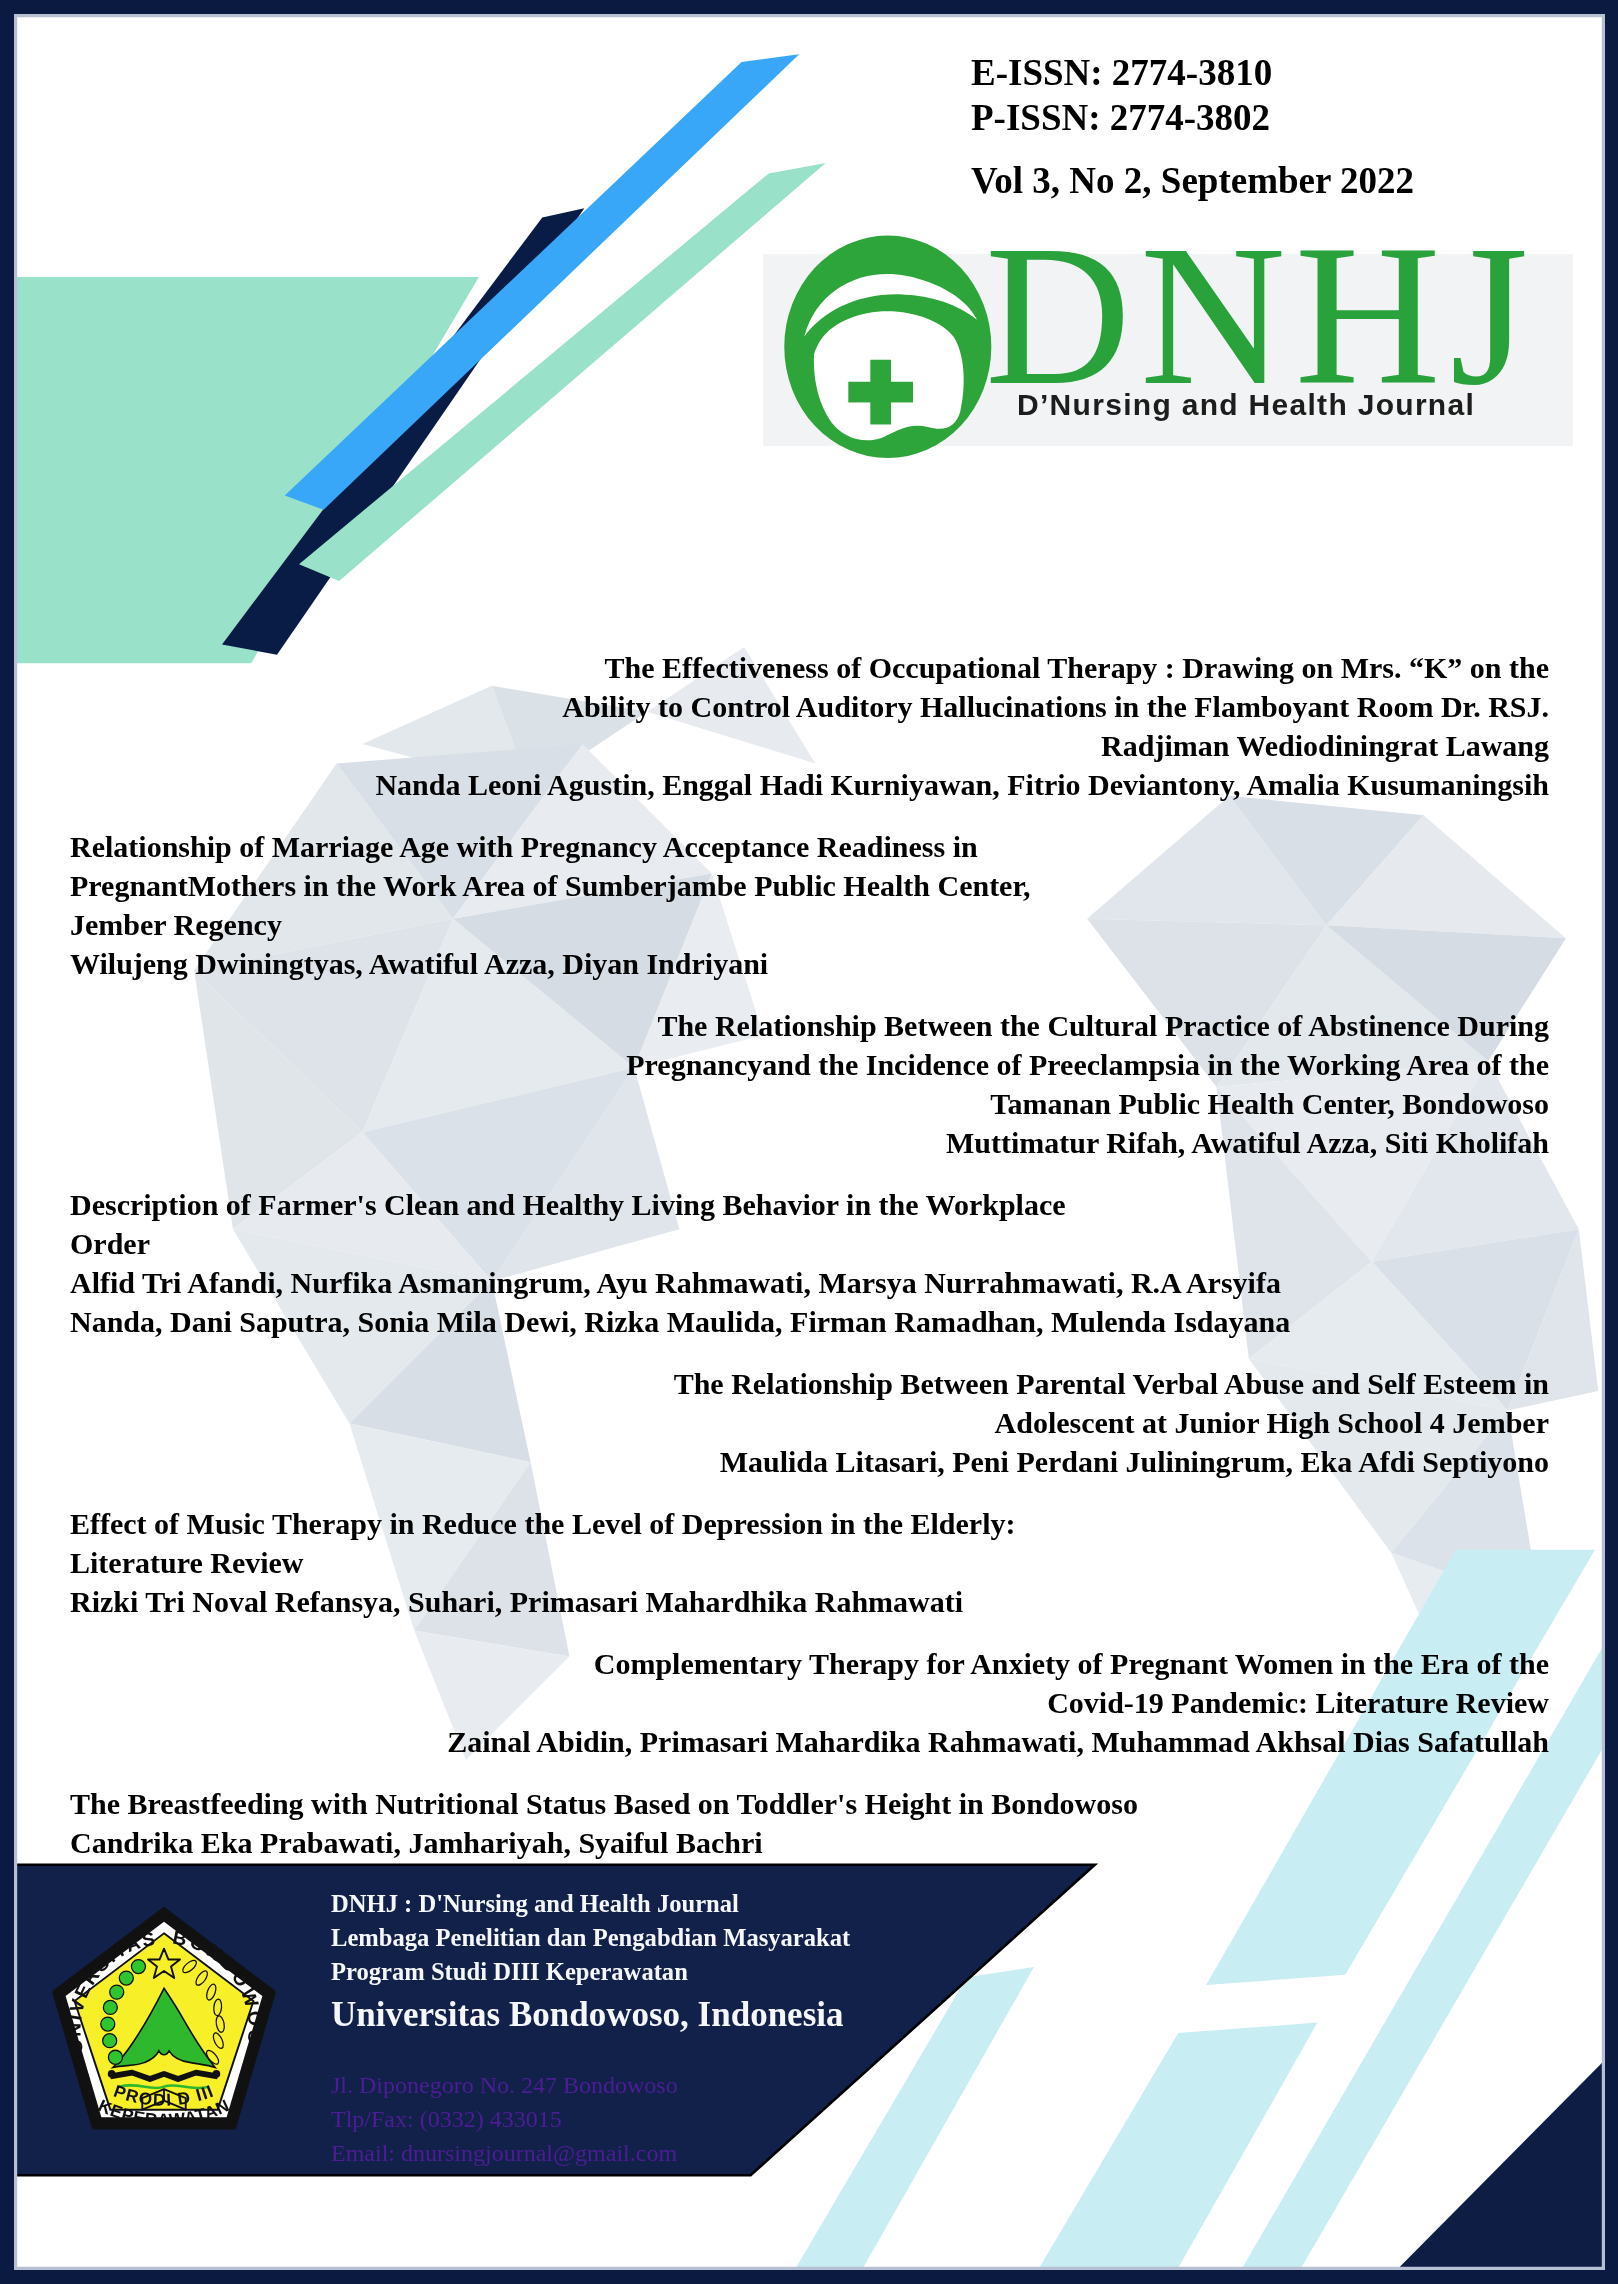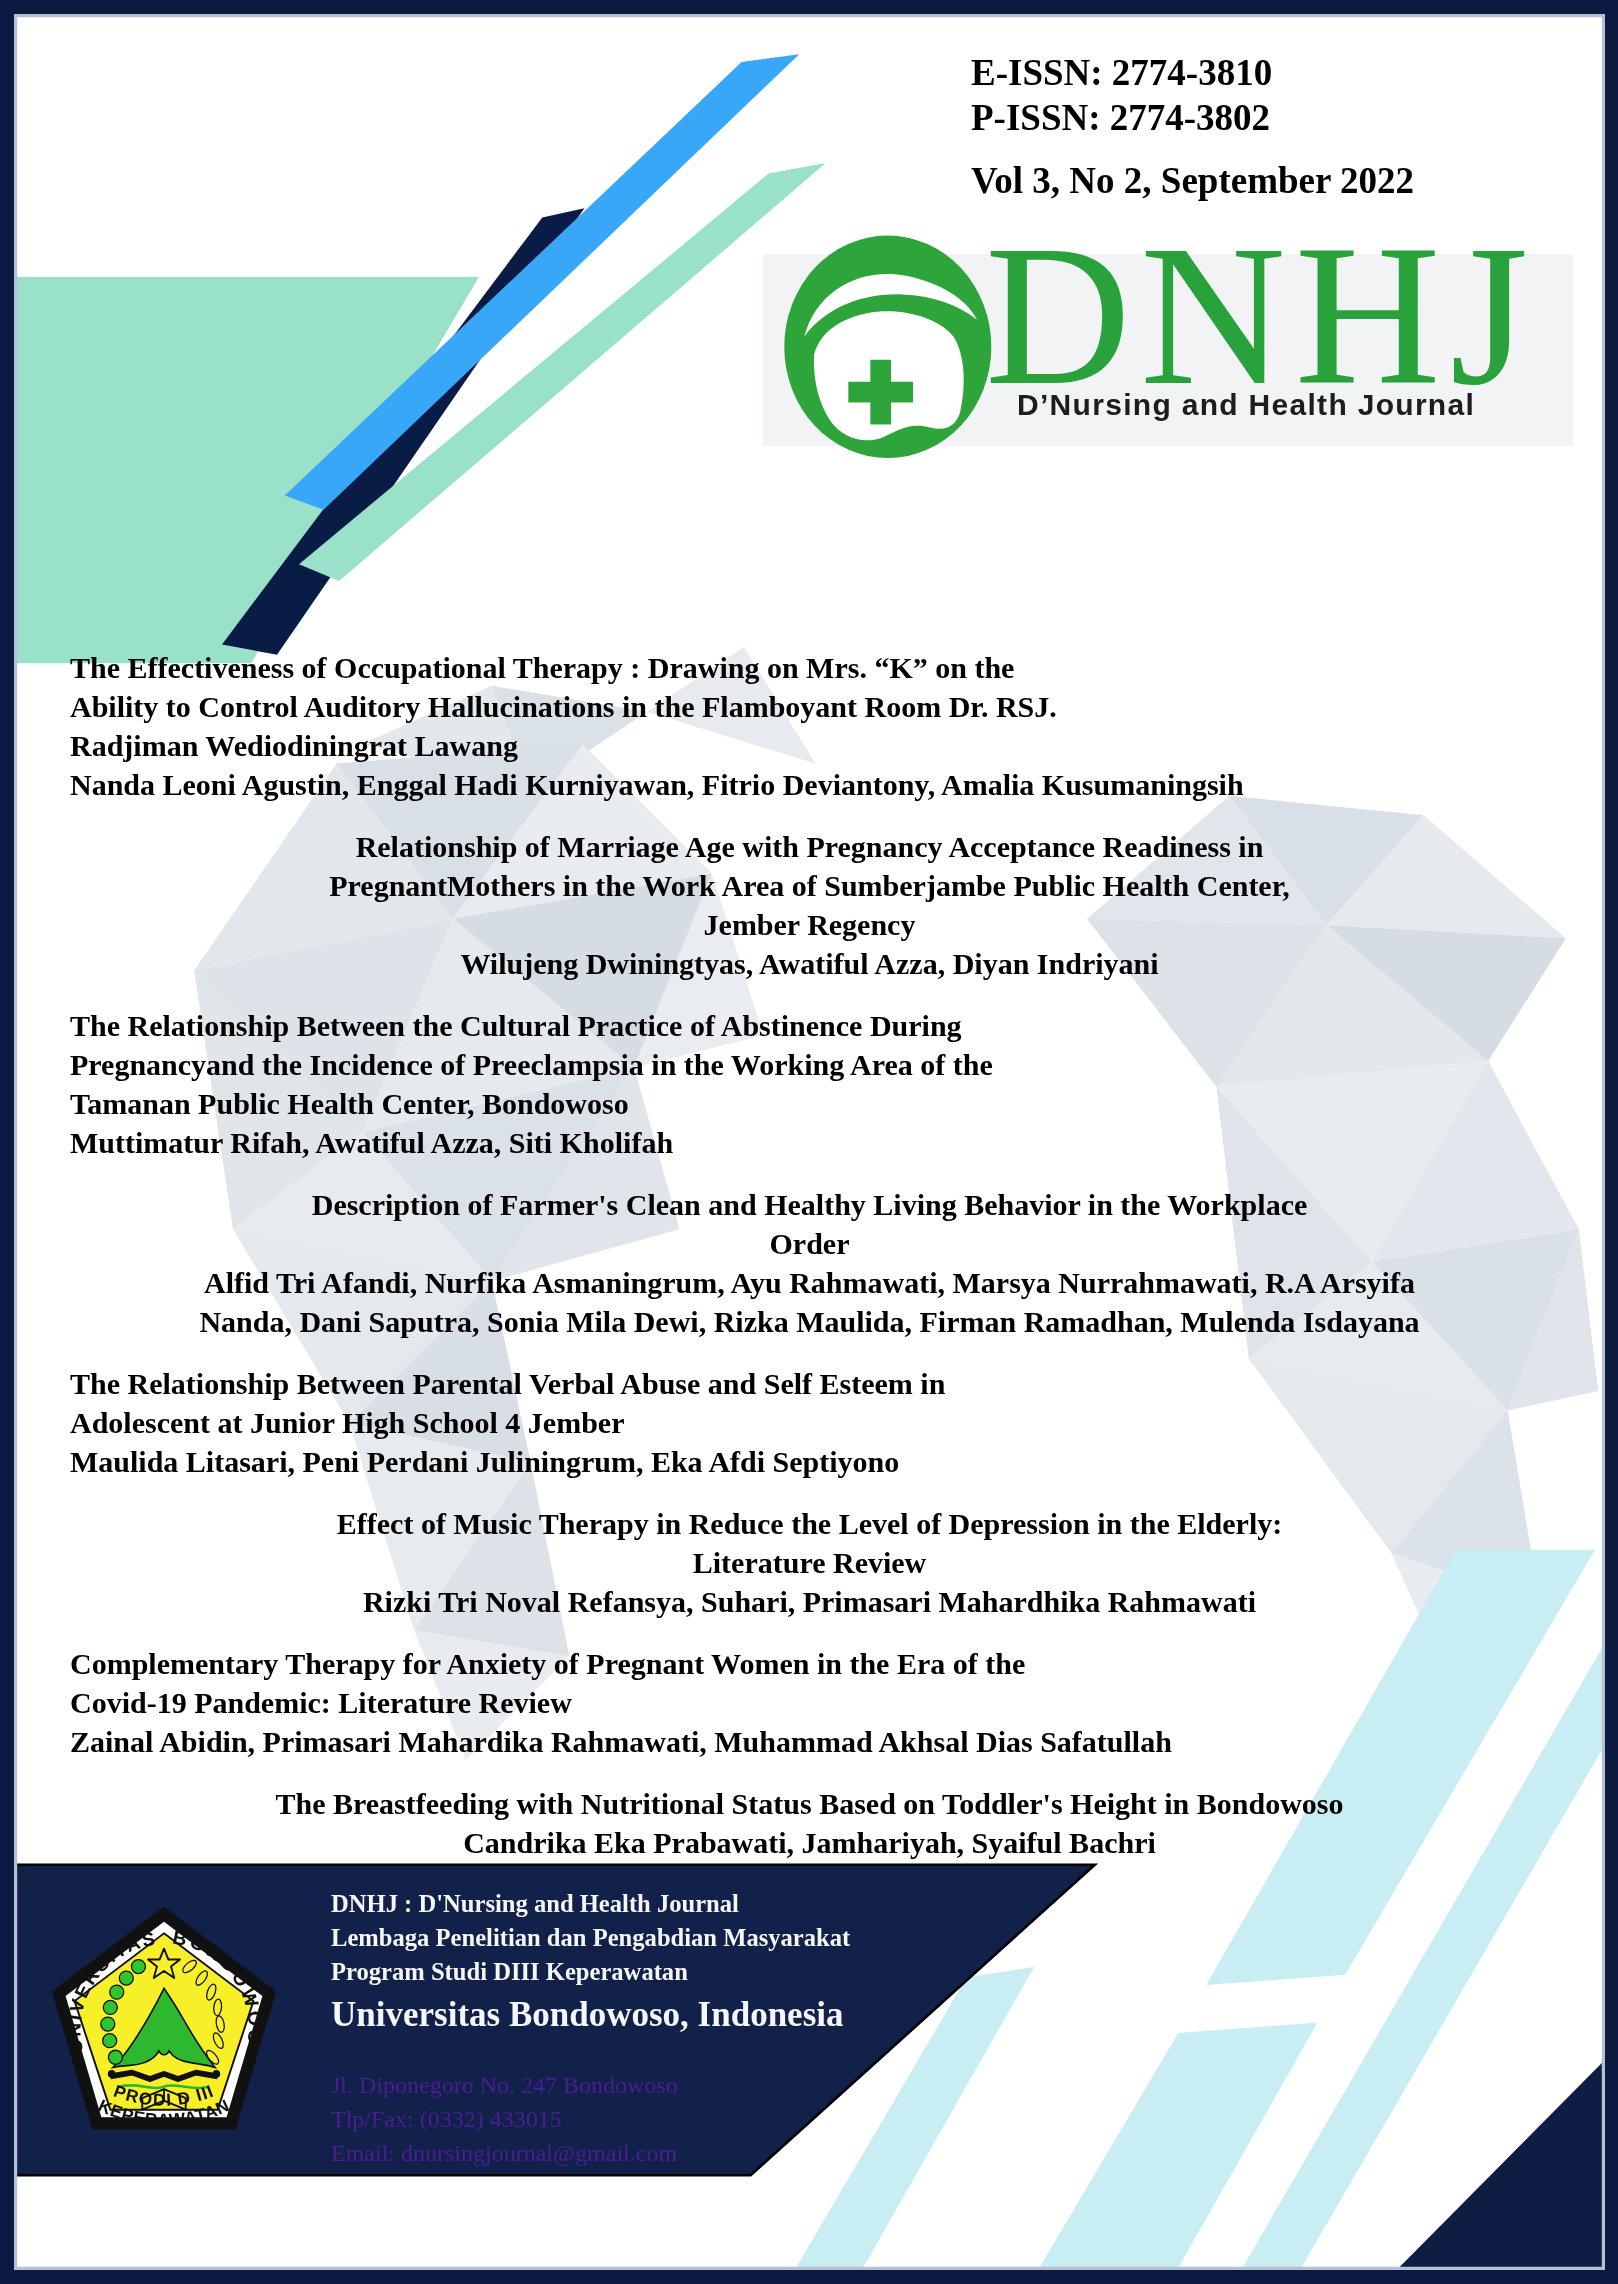--- a/index.html
+++ b/index.html
@@ -25,22 +25,22 @@
     position:absolute;left:1017px;top:388px;z-index:3;
     font-family:"Liberation Sans",sans-serif;font-weight:700;font-size:30px;color:#1d1d1d;letter-spacing:1.3px;
   }
   .issn-block{
     position:absolute;left:971px;top:50px;width:576px;z-index:4;
     text-align:left;font-weight:700;font-size:37px;line-height:45px;color:#000;
   }
   .issn-block .vol{margin-top:18px;}
   .toc{position:absolute;left:70px;top:648px;width:1479px;z-index:3;color:#000;}
   .toc-block{margin-bottom:23px;}
-  .toc-block.align-left{text-align:left;}
-  .toc-block.align-right{text-align:center;}
+  .toc-block.align-left{text-align:right;}
+  .toc-block.align-right{text-align:left;}
   .toc-title{font-size:30px;font-weight:700;line-height:39px;white-space:pre-line;}
   .toc-authors{font-size:30px;font-weight:700;line-height:39px;white-space:pre-line;}
   .footer-text{position:absolute;left:331px;top:1887px;z-index:4;color:#f5f7fb;}
   .footer-text .f-line{font-size:24.6px;font-weight:700;line-height:34px;}
   .footer-text .f-univ{font-size:35px;font-weight:700;line-height:43px;margin-top:3.9px;}
   .footer-contact{position:absolute;left:331px;top:2068px;z-index:4;color:#4c1d95;
     font-size:24px;font-weight:400;line-height:34px;}
   #seal{position:absolute;left:49px;top:1905px;width:230px;height:233px;z-index:4;}
 </style>
 </head>

